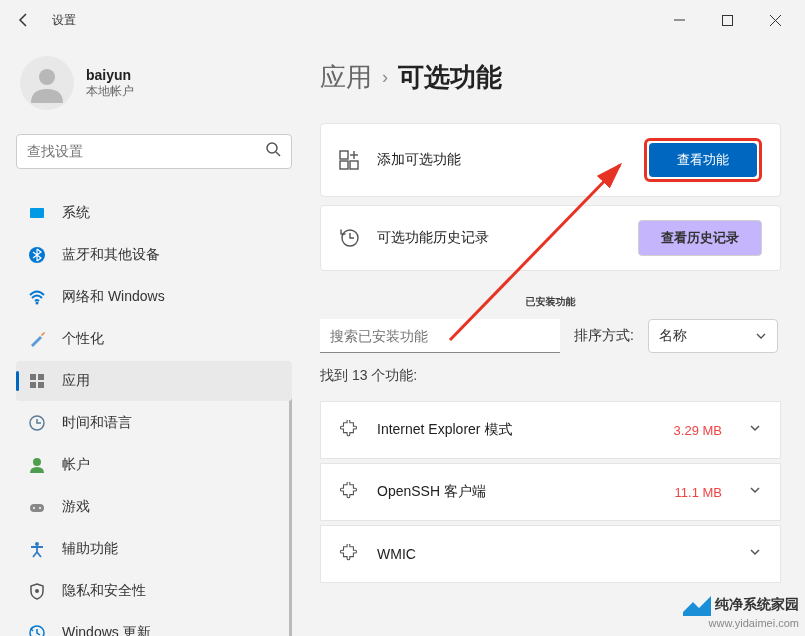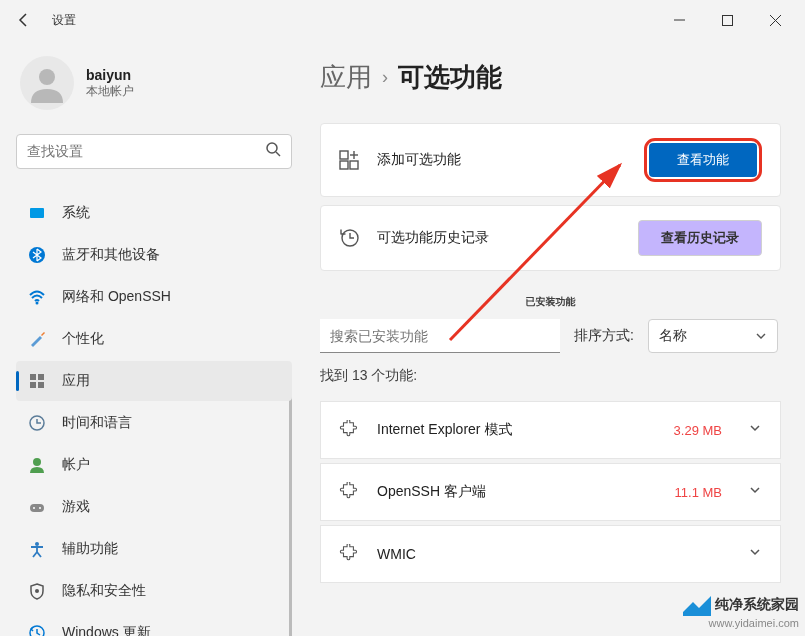--- a/index.html
+++ b/index.html
@@ -34,21 +34,21 @@
 .content { flex: 1; padding: 20px 24px 0 12px; overflow-y: auto; }
 .crumbs { display: flex; align-items: center; gap: 10px; margin-bottom: 28px; }
 .crumb-apps { font-size: 26px; color: #666; }
 .crumb-sep { font-size: 18px; color: #888; }
 .crumb-current { font-size: 26px; font-weight: 600; color: #222; }
 
 .card { background: #fff; border: 1px solid #e5e5e5; border-radius: 4px; padding: 14px 18px; display: flex; align-items: center; gap: 18px; margin-bottom: 8px; }
 .card-icon { width: 20px; height: 20px; color: #555; flex-shrink: 0; }
 .card-label { flex: 1; font-size: 14px; color: #222; }
 .primary-btn { background: #0067c0; color: #fff; border: none; border-radius: 4px; padding: 8px 28px; font-size: 13px; cursor: pointer; }
-.highlight-wrap { border: 3px solid #e73323; border-radius: 11px; padding: 2px; }
+.highlight-wrap { border: 3px solid #e73323; border-radius: 6px; padding: 2px; }
 .secondary-btn { background: #c4b5fd; color: #333; border: 1px solid #d0d0d0; border-radius: 4px; padding: 8px 22px; font-size: 13px; cursor: pointer; font-weight: bold; }
 
 .section-title { font-size: 10px; font-weight: 600; color: #404040; margin: 24px 0 10px 0; text-align: center; }
 .filter-row { display: flex; align-items: center; gap: 14px; margin-bottom: 14px; }
 .filter-input { flex: 0 0 240px; height: 34px; border: none; border-bottom: 1px solid #888; background: #fff; padding: 0 10px; font-size: 14px; color: #666; outline: none; }
 .sort-label { font-size: 14px; color: #333; }
 .sort-select { flex: 1; height: 34px; background: #fff; border: 1px solid #d0d0d0; border-radius: 4px; padding: 13px 10px; font-size: 14px; color: #333; display: flex; align-items: center; justify-content: space-between; max-width: 130px; cursor: pointer; }
 .count-line { font-size: 14px; color: #404040; margin-bottom: 16px; }
 
 .feature-row { background: #fff; border: 1px solid #e5e5e5; border-radius: 0; padding: 18px; display: flex; align-items: center; gap: 18px; margin-bottom: 4px; cursor: pointer; }
@@ -137,21 +137,21 @@
             </span>
             <span>蓝牙和其他设备</span>
           </div>
           <div class="nav-item">
             <span class="nav-icon">
               <svg width="18" height="18" viewBox="0 0 18 18">
                 <path d="M2 7 Q9 0 16 7 M4 10 Q9 5 14 10 M7 13 Q9 11 11 13" stroke="#0078d4" stroke-width="2" fill="none"></path>
                 <circle cx="9" cy="15" r="1.5" fill="#0078d4"></circle>
               </svg>
             </span>
-            <span>网络和 OpenSSH</span>
+            <span>网络和 Windows</span>
           </div>
           <div class="nav-item">
             <span class="nav-icon">
               <svg width="18" height="18" viewBox="0 0 18 18">
                 <path d="M3 15 L12 6 L14 8 L5 17 Z" fill="#5b9bd5"></path>
                 <path d="M13 5 L16 2 L17 3 L14 6 Z" fill="#ed7d31"></path>
               </svg>
             </span>
             <span>个性化</span>
           </div>

